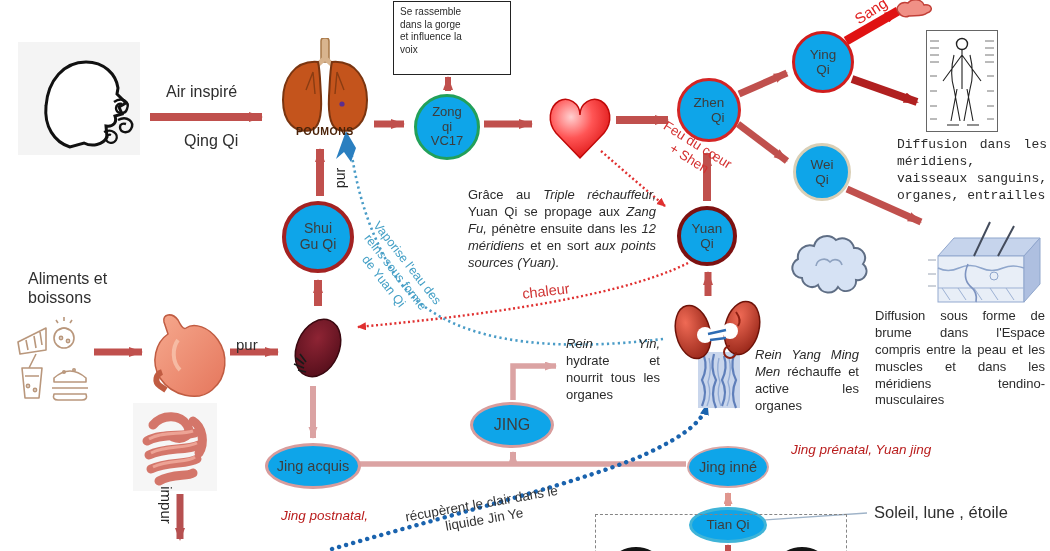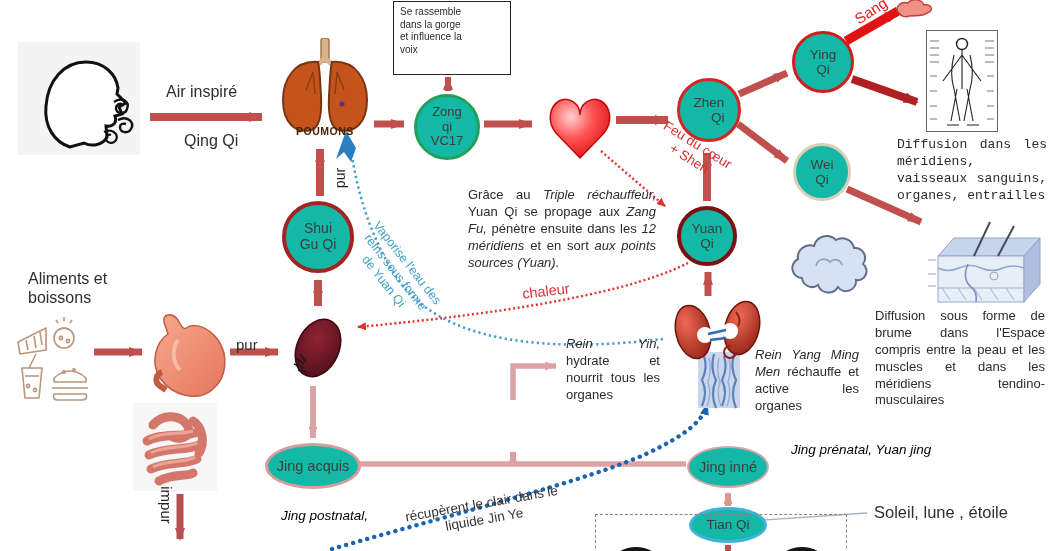--- a/index.html
+++ b/index.html
@@ -2,22 +2,22 @@
 <html><head>
 <meta charset="utf-8">
 <style>
   html,body{margin:0;padding:0;background:#fff;}
   .canvas{position:relative;width:1050px;height:551px;background:#fff;overflow:hidden;
           font-family:"Liberation Sans",sans-serif;color:#333;}
   .abs{position:absolute;}
   .prel{white-space:pre-line;}
   .it{font-style:italic;}
   .lbl{position:absolute;color:#2e2e2e;font-size:16px;line-height:1.2;}
-  .small-it{position:absolute;font-style:italic;font-size:13.5px;color:#000000;}
-  .node{position:absolute;border-radius:50%;background:#14b8a6;display:flex;align-items:center;
+  .small-it{position:absolute;font-style:italic;font-size:13.5px;color:#b91c1c;}
+  .node{position:absolute;border-radius:50%;background:#0ea5e9;display:flex;align-items:center;
         justify-content:center;text-align:center;white-space:pre-line;color:#3d3d3d;
         line-height:1.12;border-style:solid;box-sizing:border-box;}
   .para{position:absolute;font-size:13px;color:#2b2b2b;text-align:justify;line-height:1.3;}
   .rot{position:absolute;text-align:center;white-space:pre-line;line-height:1.2;}
   .throat-box{position:absolute;left:393px;top:1px;width:118px;height:74px;border:1.3px solid #222;
         background:#fff;font-size:10px;color:#2b2b2b;padding:4px 6px;box-sizing:border-box;
         line-height:1.25;white-space:pre-line;}
   .dashed-box{position:absolute;left:595px;top:514px;width:250px;height:48px;border:1.2px dashed #858585;}
   .cut-circle{position:absolute;width:56px;height:56px;border:4px solid #141414;border-radius:50%;background:#fff;}
   svg{display:block;}
@@ -278,20 +278,21 @@
 Qi</div>
   <div class="node z2" style="left:792px;top:31px;width:62px;height:62px;border-width:3.5px;border-color:#d01d1d;font-size:13.5px;">Ying
 Qi</div>
   <div class="node z2" style="left:793px;top:143px;width:58px;height:58px;border-width:3px;border-color:#d9cfb6;font-size:13.5px;">Wei
 Qi</div>
   <div class="node z2" style="left:677px;top:206px;width:60px;height:60px;border-width:4px;border-color:#7d1111;font-size:13.5px;">Yuan
 Qi</div>
   <div class="node z2" style="left:282px;top:201px;width:72px;height:72px;border-width:4px;border-color:#a32222;font-size:14px;">Shui
 Gu Qi</div>
 
+  <div class="node z2" style="left:470px;top:402px;width:84px;height:46px;border-width:3px;border-color:#d89c9c;font-size:16px;">JING</div>
   <div class="node z2" style="left:265px;top:443px;width:96px;height:46px;border-width:3px;border-color:#d89c9c;font-size:14.5px;">Jing acquis</div>
   <div class="node z2" style="left:687px;top:446px;width:82px;height:42px;border-width:2.5px;border-color:#d8a6a6;font-size:14.5px;">Jing inné</div>
   <div class="node z2" style="left:689px;top:507px;width:78px;height:36px;border-width:3.5px;border-color:#3fb4d8;font-size:13.5px;">Tian Qi</div>
 
   <div class="throat-box z2">Se rassemble
 dans la gorge
 et influence la
 voix</div>
 
   <div class="dashed-box z2"></div>

